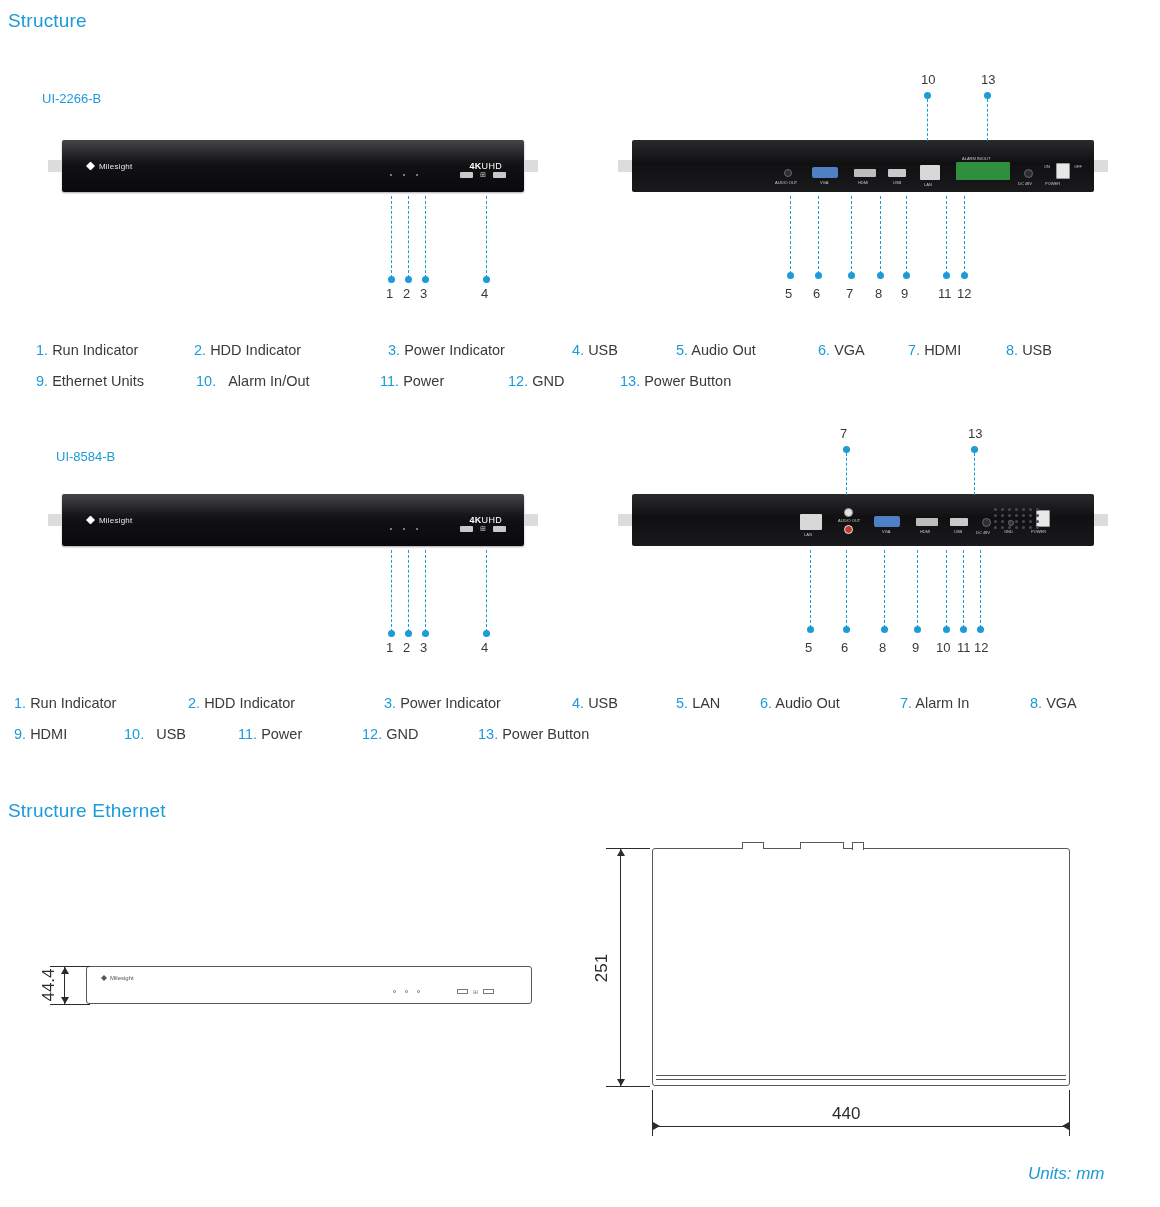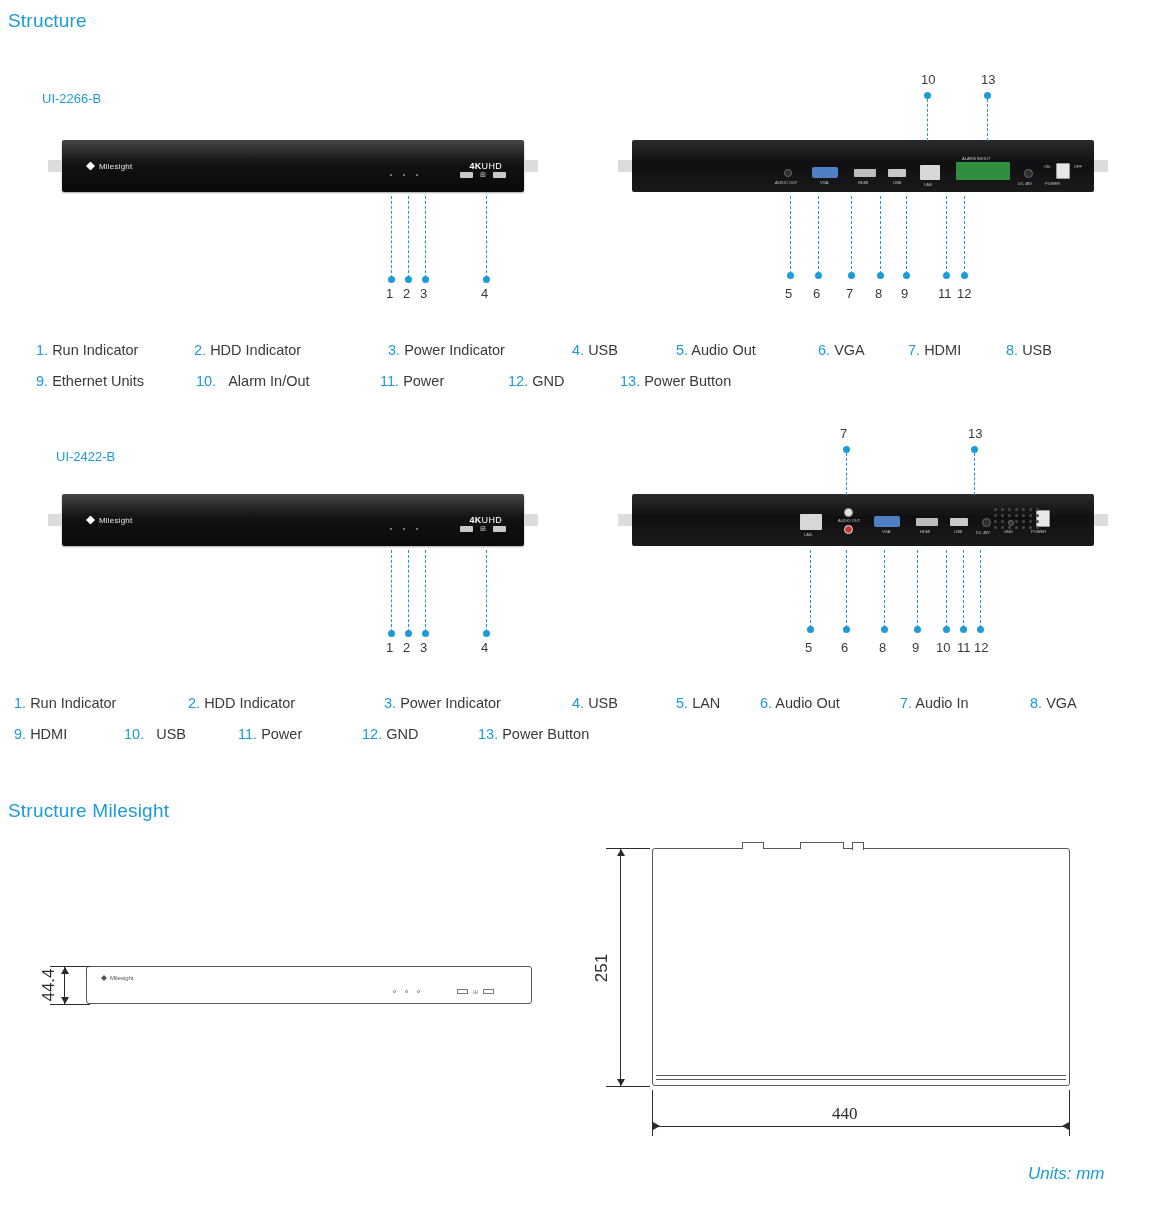--- a/index.html
+++ b/index.html
@@ -292,21 +292,21 @@
 </div>
 <div class="legend" style="left:508px; top:373px;">
   <span class="n">12.</span>
   <span class="t">GND</span>
 </div>
 <div class="legend" style="left:620px; top:373px;">
   <span class="n">13.</span>
   <span class="t">Power Button</span>
 </div>
 
-<div class="model-label" style="left:56px; top:449px;">UI-2422-B</div>
+<div class="model-label" style="left:56px; top:449px;">UI-8584-B</div>
 
 <div class="device front" style="left:62px; top:494px; width:462px; height:52px;">
   <div class="glossy"></div>
   <div class="ear-l"></div>
   <div class="ear-r"></div>
   <div class="brand">
     <span class="logo"></span>
     <span>Milesight</span>
   </div>
   <div class="uhd">
@@ -440,21 +440,21 @@
 <div class="legend" style="left:676px; top:695px;">
   <span class="n">5.</span>
   <span class="t">LAN</span>
 </div>
 <div class="legend" style="left:760px; top:695px;">
   <span class="n">6.</span>
   <span class="t">Audio Out</span>
 </div>
 <div class="legend" style="left:900px; top:695px;">
   <span class="n">7.</span>
-  <span class="t">Audio In</span>
+  <span class="t">Alarm In</span>
 </div>
 <div class="legend" style="left:1030px; top:695px;">
   <span class="n">8.</span>
   <span class="t">VGA</span>
 </div>
 
 <div class="legend" style="left:14px; top:726px;">
   <span class="n">9.</span>
   <span class="t">HDMI</span>
 </div>
@@ -468,21 +468,21 @@
 </div>
 <div class="legend" style="left:362px; top:726px;">
   <span class="n">12.</span>
   <span class="t">GND</span>
 </div>
 <div class="legend" style="left:478px; top:726px;">
   <span class="n">13.</span>
   <span class="t">Power Button</span>
 </div>
 
-<div class="section-title" style="left:8px; top:800px;">Structure Milesight</div>
+<div class="section-title" style="left:8px; top:800px;">Structure Ethernet</div>
 
 <div class="outline" style="left:86px; top:966px; width:446px; height:38px;">
   <div class="mini-front">
     <div class="mini-brand" style="left:14px; top:8px;">
       <span class="lg"></span>
       <span>Milesight</span>
     </div>
     <div class="mini-leds" style="left:306px; top:23px;">
       <i></i>
       <i></i>
@@ -515,15 +515,15 @@
 <div class="dim-line-v" style="left:620px; top:848px; height:238px;"></div>
 <div class="arrow up" style="left:617px; top:849px;"></div>
 <div class="arrow down" style="left:617px; top:1079px;"></div>
 <div class="dim-text vert" style="left:562px; top:958px; width:80px; text-align:center;">251</div>
 
 <div class="ext-line" style="left:652px; top:1090px; width:1px; height:46px;"></div>
 <div class="ext-line" style="left:1069px; top:1090px; width:1px; height:46px;"></div>
 <div class="dim-line-h" style="left:652px; top:1126px; width:418px;"></div>
 <div class="arrow right" style="left:653px; top:1122px;"></div>
 <div class="arrow left" style="left:1062px; top:1122px;"></div>
-<div class="dim-text" style="left:832px; top:1104px;font-family:Liberation Serif, serif;">440</div>
+<div class="dim-text" style="left:832px; top:1104px;">440</div>
 
 <div class="units" style="left:1028px; top:1164px;font-style:italic;">Units: mm</div>
 
 </body></html>

